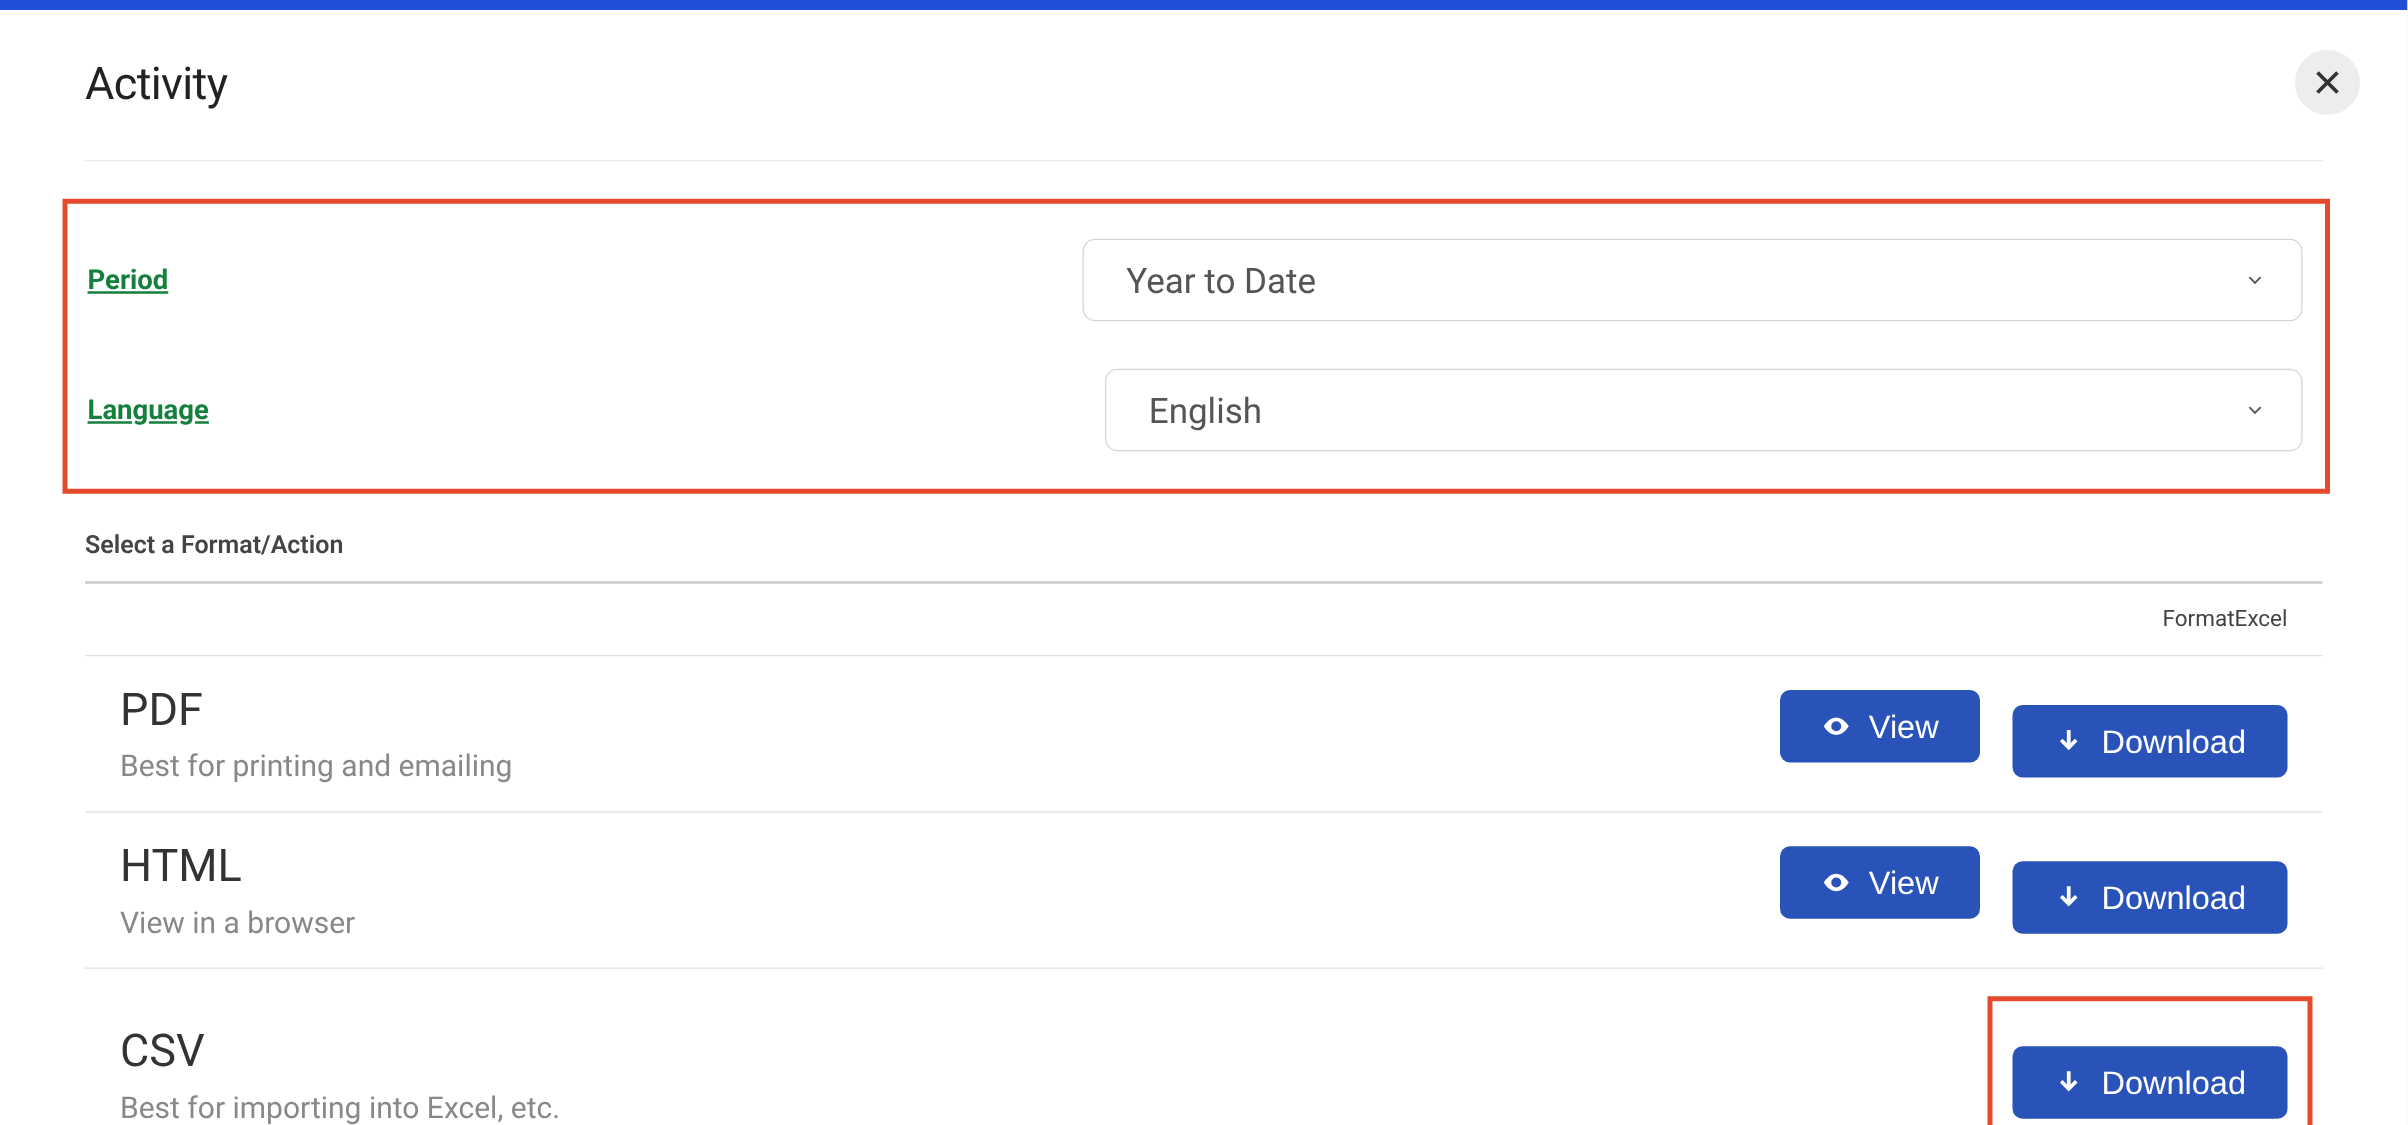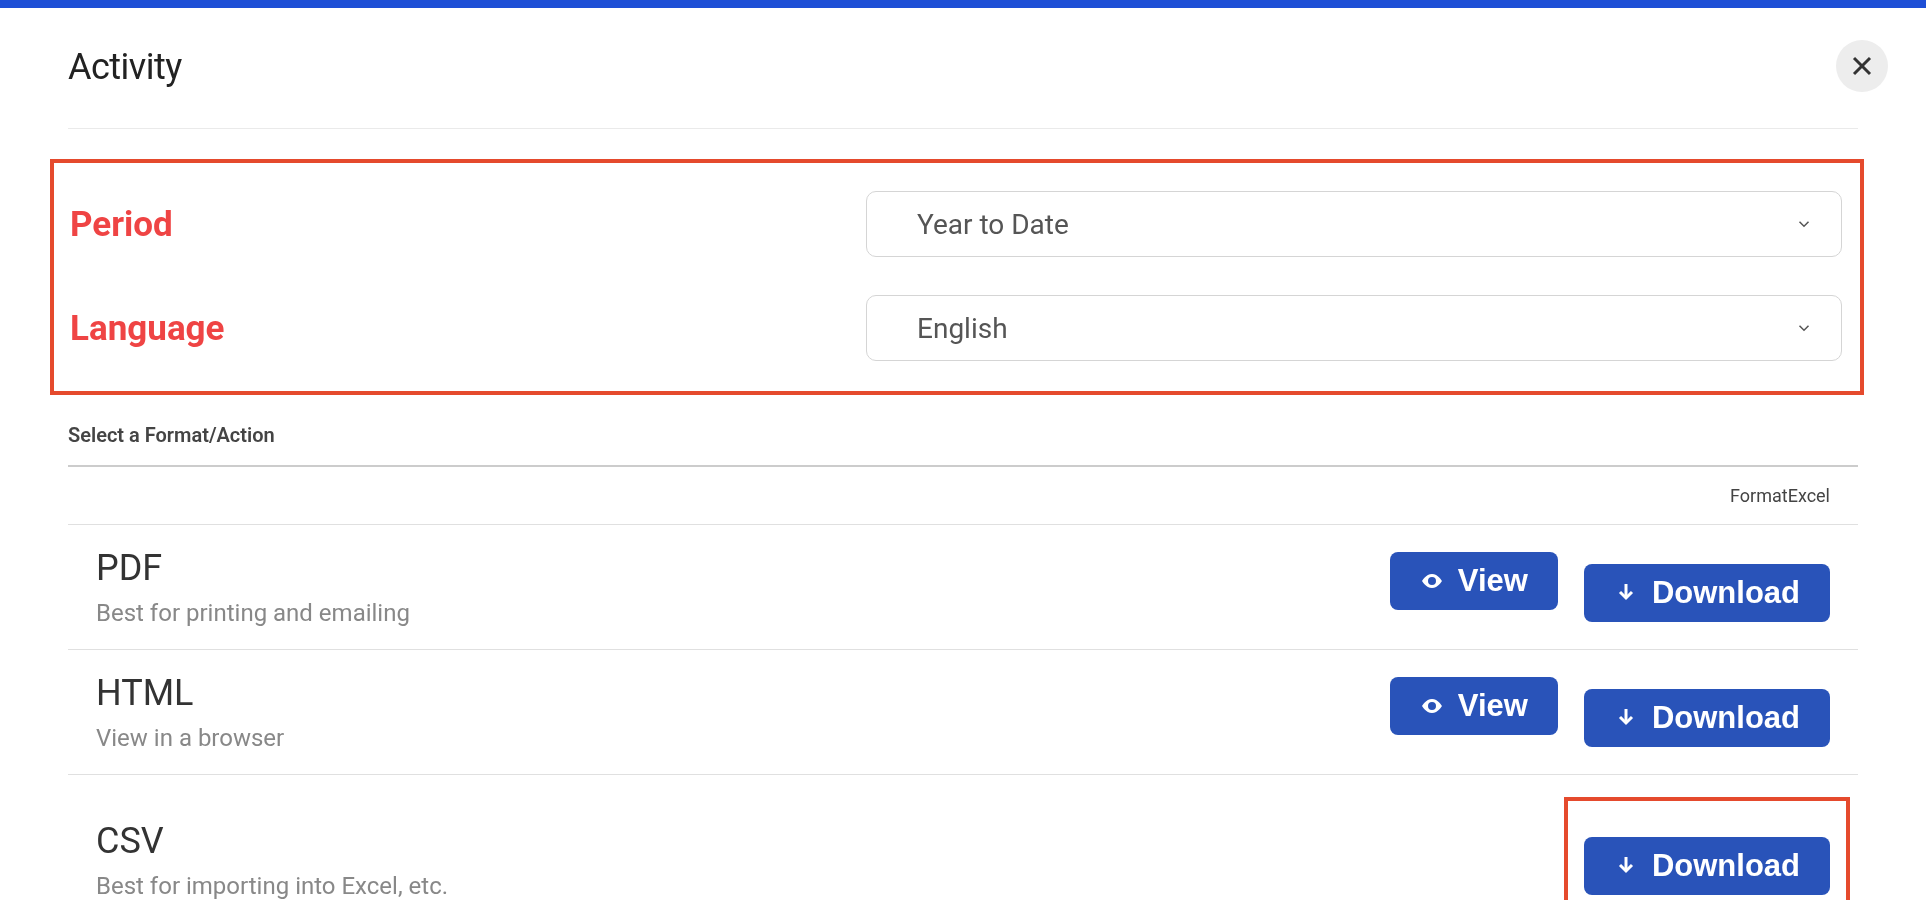--- a/index.html
+++ b/index.html
@@ -71,38 +71,40 @@
     margin-left: -18px;
     margin-right: -6px;
   }
   .form-row {
     display: flex;
     align-items: center;
     margin-bottom: 38px;
   }
   .form-row:last-child {
     margin-bottom: 12px;
+    gap: 18px;
   }
   .form-label {
     width: 800px;
-    font-size: 35px;
+    font-size: 22px;
     font-weight: 700;
-    color: #ef4444;
+    color: #15803d;
     padding-left: 4px;
+    text-decoration: underline;
   }
   .form-select {
     flex: 1;
     height: 66px;
     border: 1px solid #d5d5d5;
     border-radius: 10px;
     background: #fff;
     display: flex;
     align-items: center;
     justify-content: space-between;
-    padding: 0 28px 0 50px;
+    padding: 0 28px 0 34px;
     cursor: pointer;
     margin-right: 6px;
   }
   .form-select-text {
     font-size: 28px;
     color: #555;
   }
   .chevron {
     width: 18px;
     height: 18px;
@@ -151,22 +153,22 @@
     display: flex;
     gap: 26px;
   }
   .btn {
     background: #2953b9;
     color: #fff;
     border: none;
     border-radius: 8px;
     height: 58px;
     padding: 0 30px;
-    font-size: 31px;
-    font-weight: 700;
+    font-size: 26px;
+    font-weight: 400;
     display: flex;
     align-items: center;
     gap: 14px;
     cursor: pointer;
     min-width: 160px;
     justify-content: center;
   }
   .btn-download {
     min-width: 220px;
     margin-top: 12px;

